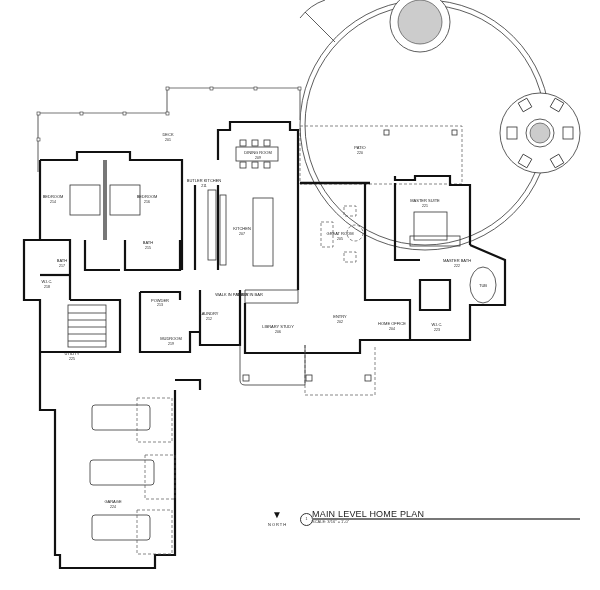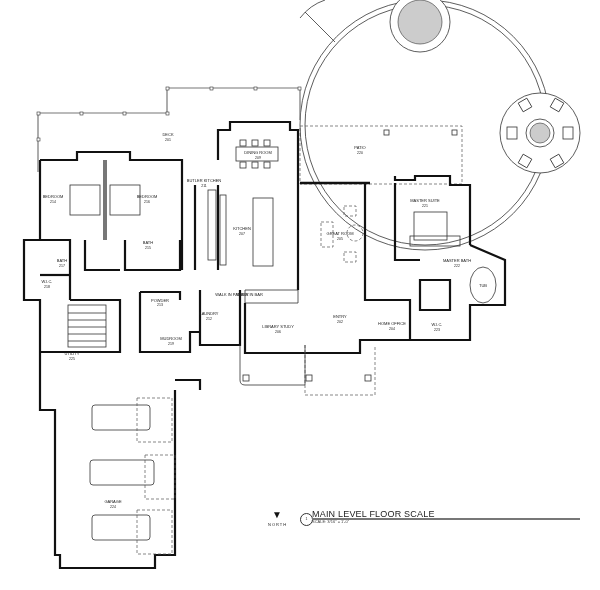--- a/index.html
+++ b/index.html
@@ -191,16 +191,16 @@
     <text class="lbl" x="113" y="503">GARAGE</text>
       <text class="num" x="113" y="508">224</text>
     <text class="lbl" x="483" y="287">TUB</text>
   </g>
 </svg>
 
 <div id="title-block">
   <span id="north-arrow">▼</span>
   <span id="north-label">NORTH</span>
   <span id="sheet-bubble">1</span>
-  <span id="plan-title">MAIN LEVEL FLOOR SCALE</span>
+  <span id="plan-title">MAIN LEVEL HOME PLAN</span>
   <span id="title-rule"></span>
   <span id="plan-scale">SCALE: 3/16" = 1'-0"</span>
 </div>
 
 </body></html>

